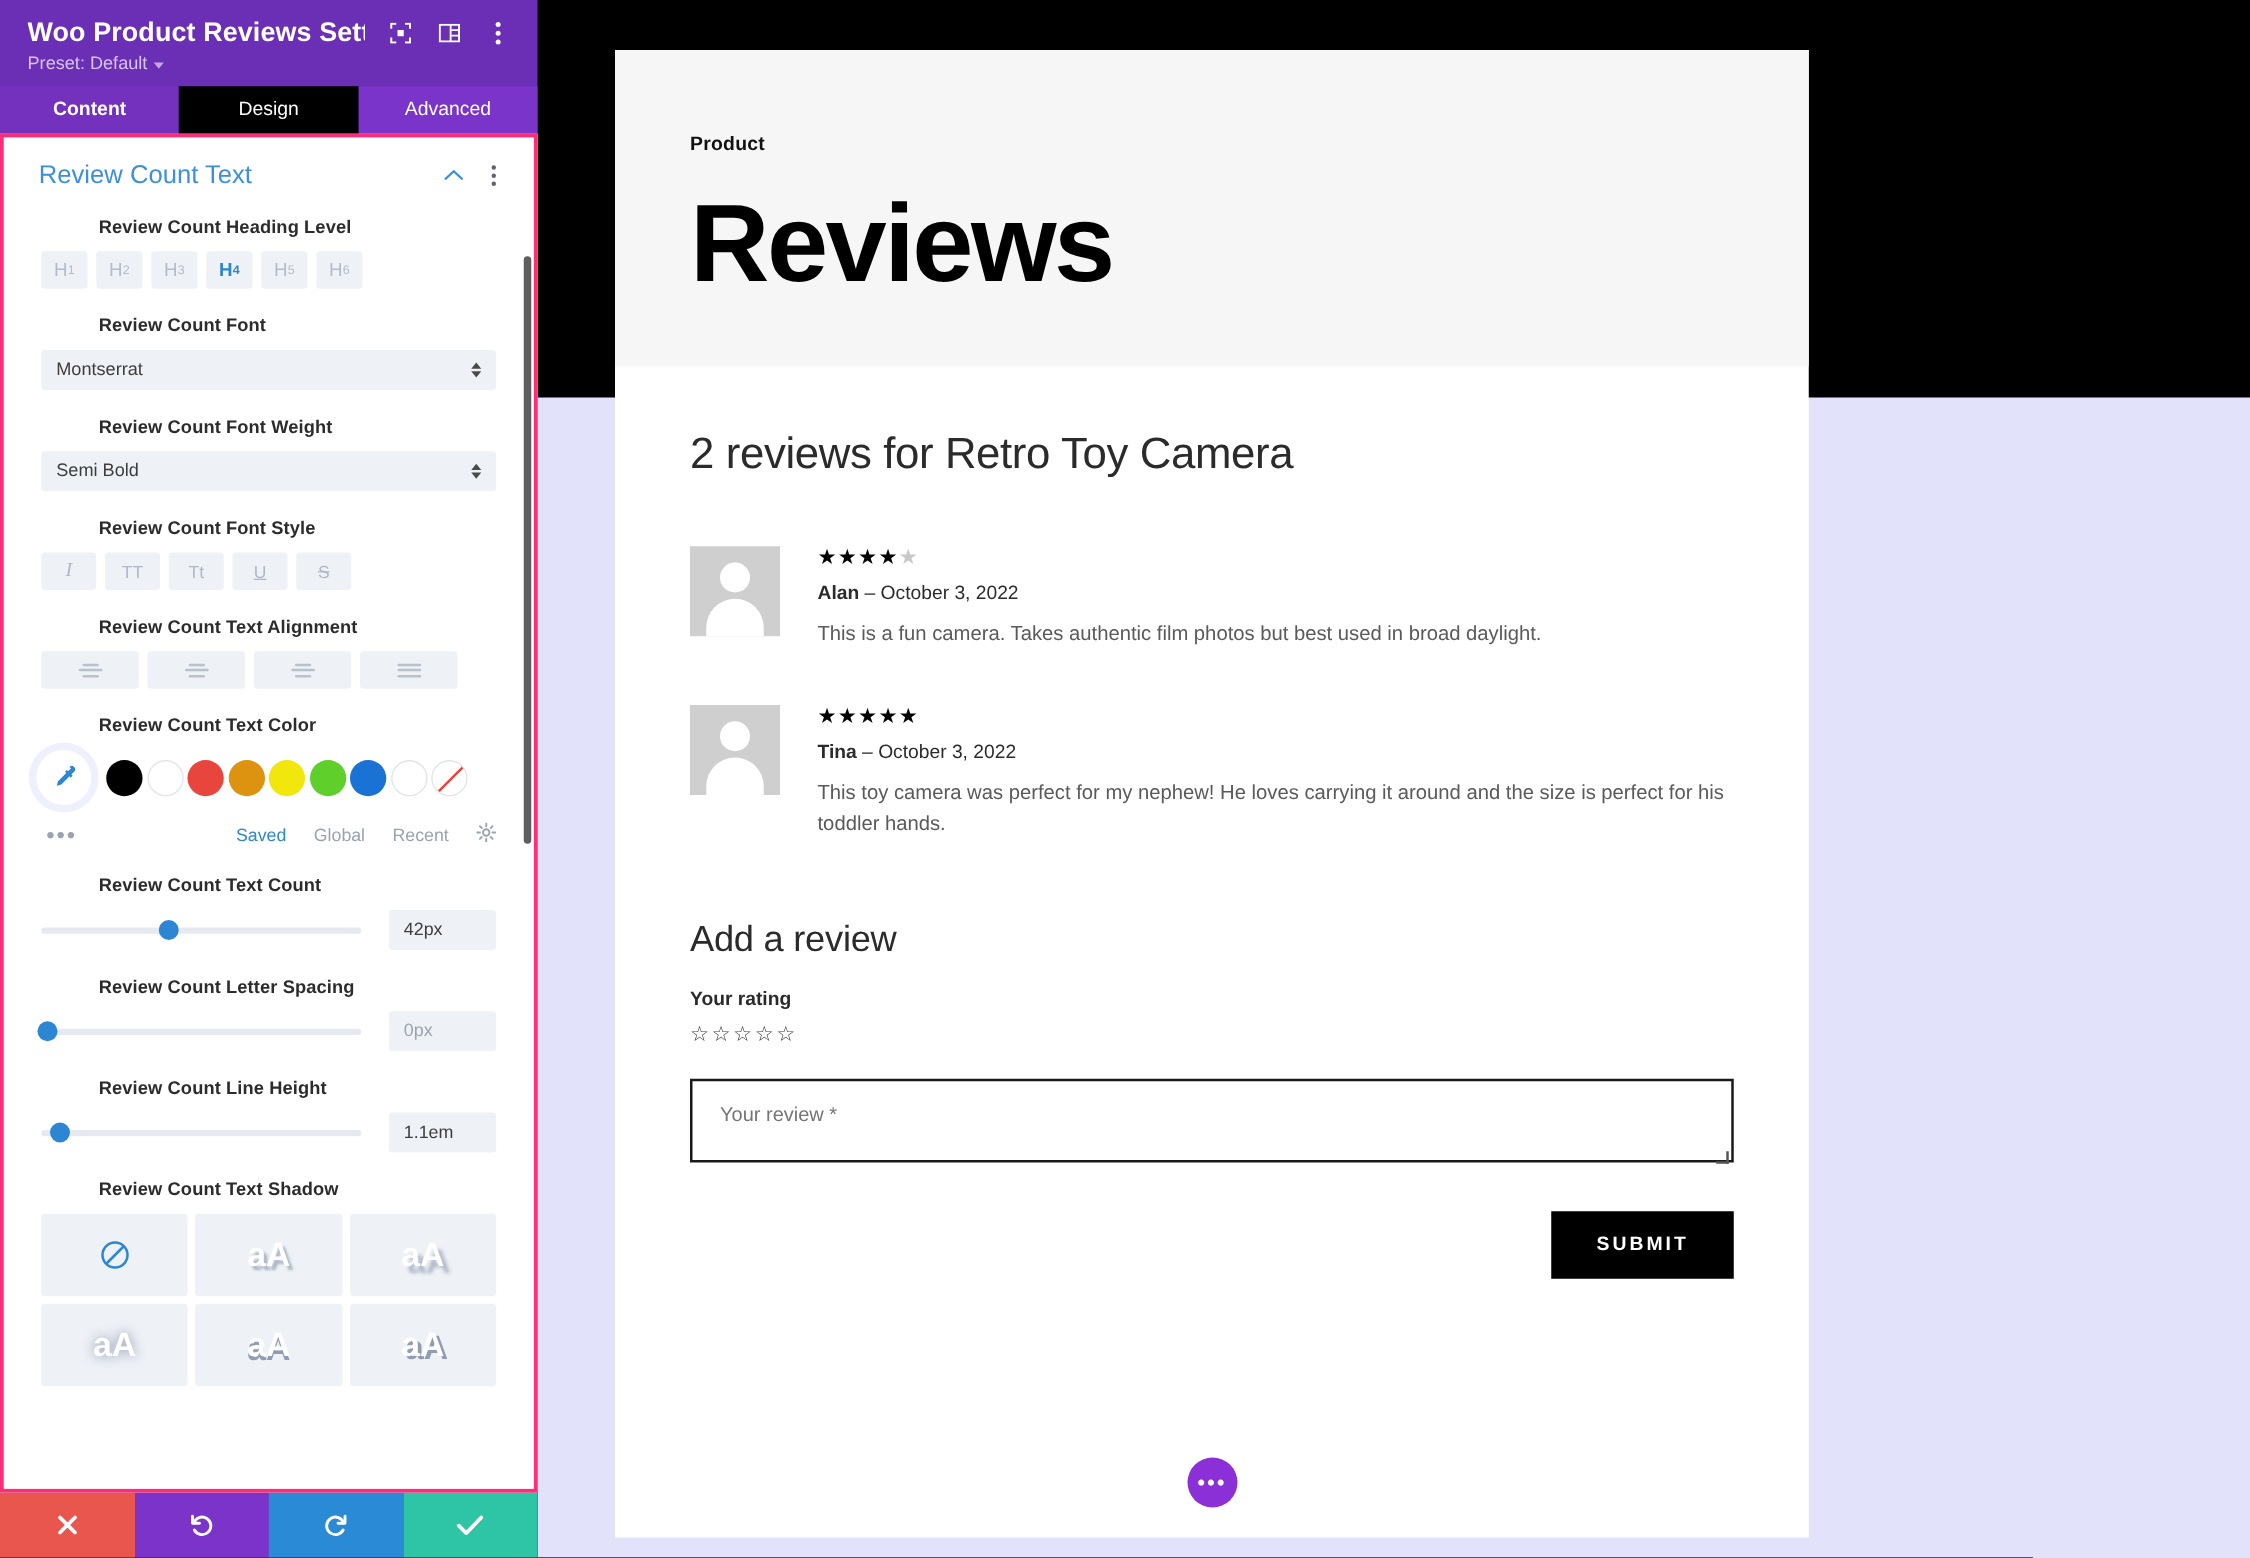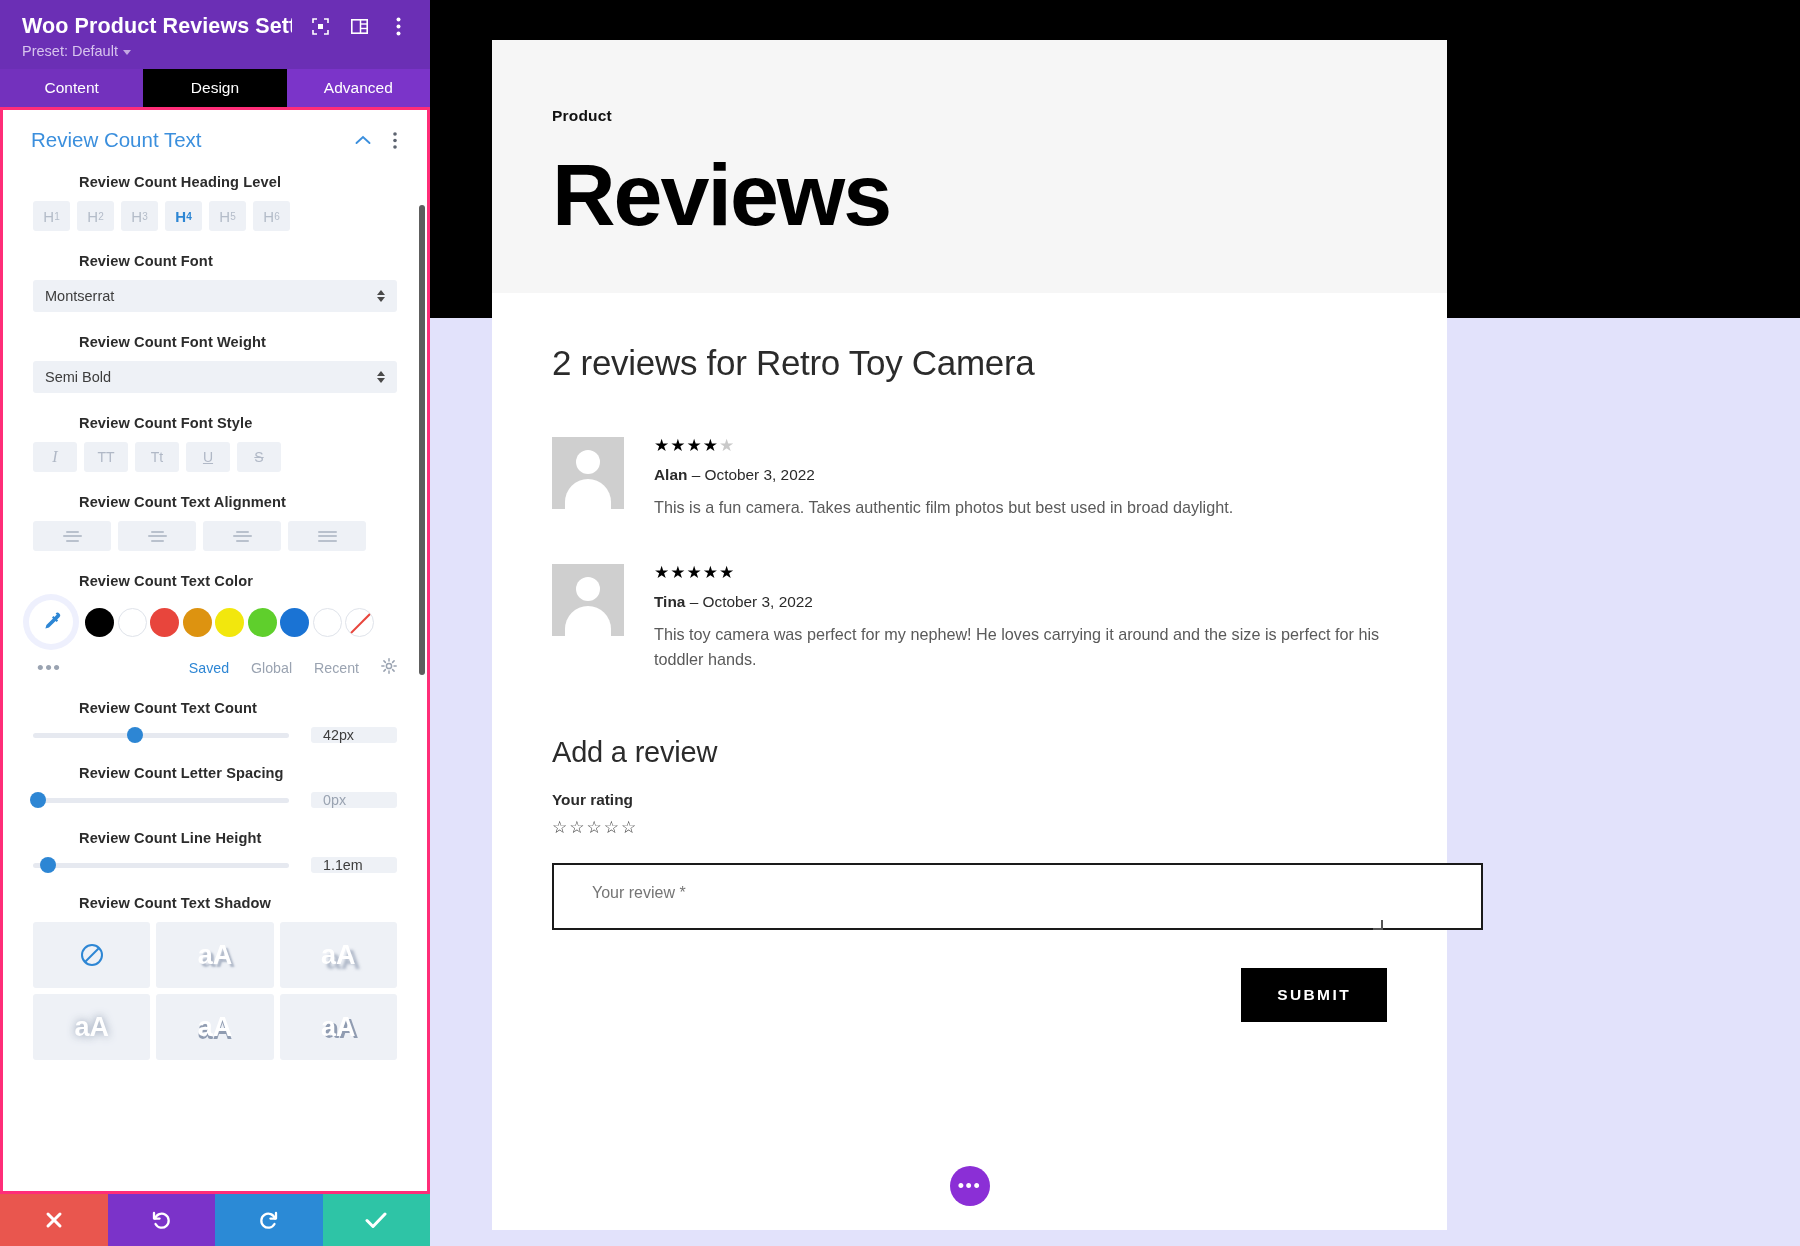--- a/index.html
+++ b/index.html
@@ -42,21 +42,21 @@
     width: 0; height: 0; border-left: 4px solid transparent; border-right: 4px solid transparent;
     border-top: 5px solid #c3a9e2; margin-top: 2px;
   }
 
   
   .tabs { display: flex; height: 38px; }
   .tab {
     flex: 1; display: flex; align-items: center; justify-content: center;
     color: #fff; font-size: 15.5px; cursor: pointer; background: #7b34c9;
   }
-  .tab.first { background: #7331bd; }
+  .tab.first { background: #7331bd; font-weight: bold; }
   .tab.active { background: #000000; }
 
   
   .panel-body-wrap {
     flex: 1; position: relative; margin: 0;
     border: 3px solid #ff2d78; border-top: 3px solid #ff2d78;
     background: #fff; overflow: hidden;
   }
   .panel-scroll {
     position: absolute; inset: 0; overflow: hidden; background: #fff;
@@ -135,21 +135,21 @@
   .slider-line { display: flex; align-items: center; gap: 22px; }
   .track {
     position: relative; flex: 1; height: 5px; background: #e6e9f0; border-radius: 3px;
     cursor: pointer;
   }
   .thumb {
     position: absolute; top: 50%; width: 16px; height: 16px; border-radius: 50%;
     background: #2d86d4; transform: translate(-50%, -50%); cursor: pointer;
   }
   .num-box {
-    width: 86px; height: 16px; background: #eef1f6; border-radius: 3px;
+    width: 86px; height: 32px; background: #eef1f6; border-radius: 3px;
     display: flex; align-items: center; padding: 0 12px; font-size: 14.3px; color: #3d3d3d;
     cursor: text;
   }
   .num-box.ph { color: #9aa3b1; }
 
   
   .shadow-grid { display: grid; grid-template-columns: repeat(3, 1fr); gap: 6px; }
   .sh-cell {
     height: 66px; background: #eef1f6; border-radius: 3px;
     display: flex; align-items: center; justify-content: center; cursor: pointer;
@@ -206,22 +206,22 @@
   .st-on { color: #000; }
   .st-off { color: #c9c9c9; }
   .rv-meta { font-size: 15.4px; color: #2b2b2b; margin-bottom: 11px; }
   .rv-meta b { font-weight: bold; }
   .rv-text { font-size: 16.2px; color: #5a5a5a; line-height: 1.55; max-width: 745px; }
 
   .addrv-title { font-size: 29px; color: #2b2b2b; margin: 64px 0 22px 0; letter-spacing: -.2px; }
   .yr-label { font-size: 15.4px; font-weight: bold; color: #2b2b2b; margin-bottom: 8px; }
   .yr-stars { font-size: 17px; color: #3a3a3a; letter-spacing: 2px; margin-bottom: 25px; }
   .ta {
-    width: 931px; height: 67px; border: 2px solid #1a1a1a; background: #fff;
-    padding: 19px 38px; font-size: 16px; color: #6a6a6a;
+    width: 835px; height: 67px; border: 2px solid #1a1a1a; background: #fff;
+    padding: 19px 22px; font-size: 16px; color: #6a6a6a;
     font-family: "Liberation Sans", sans-serif; resize: none; position: relative;
   }
   .ta-wrap { position: relative; width: 835px; }
   .ta-grip {
     position: absolute; right: 4px; bottom: 4px; width: 10px; height: 10px;
     border-right: 2px solid #555; border-bottom: 2px solid #555;
   }
   .submit-row { display: flex; justify-content: flex-end; width: 835px; margin-top: 34px; }
   .submit-btn {
     background: #000; color: #fff; font-size: 15.5px; font-weight: bold;

